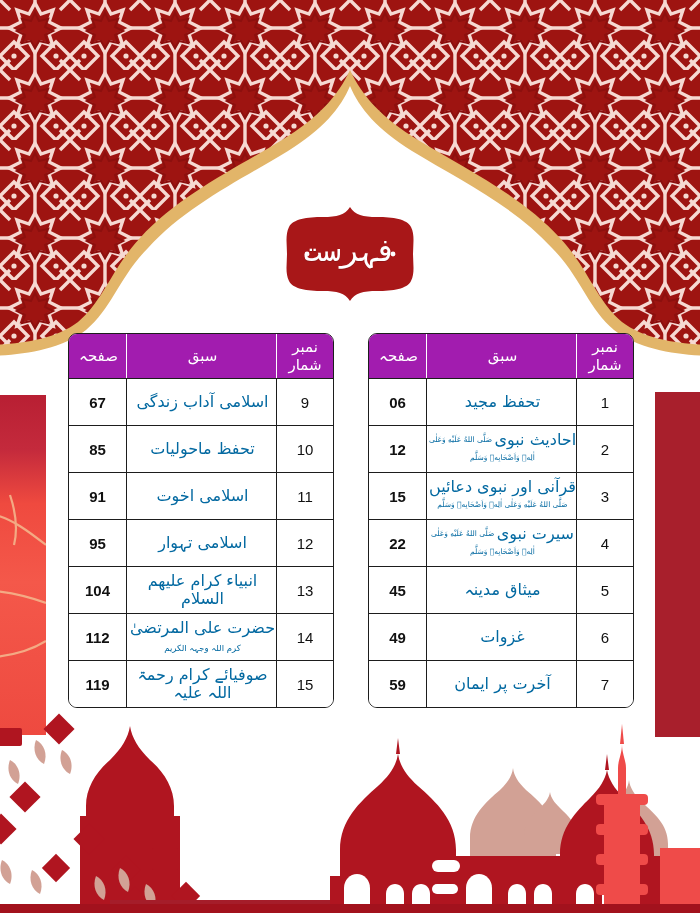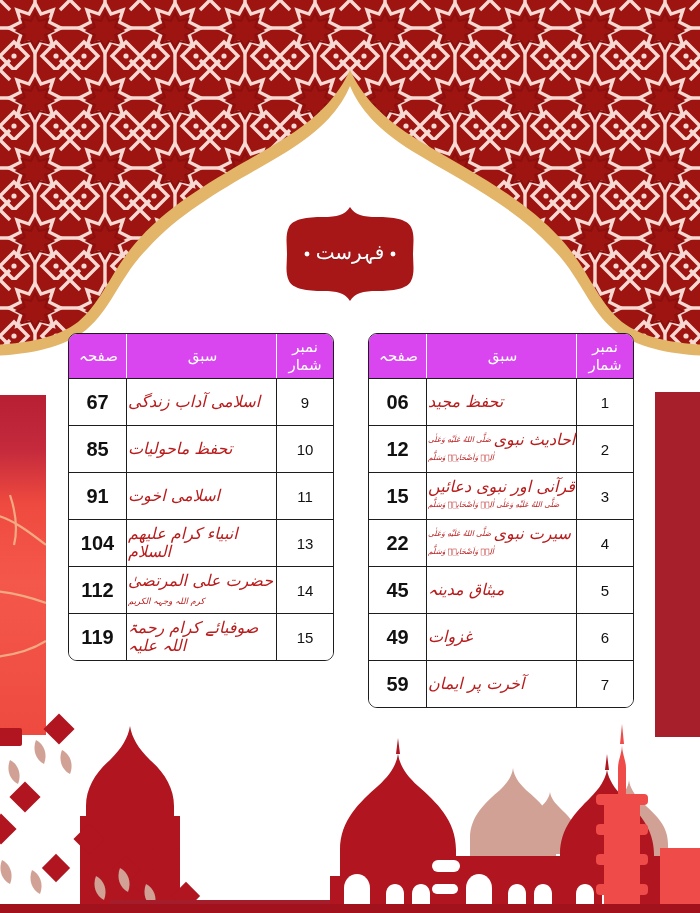--- a/index.html
+++ b/index.html
@@ -32,64 +32,64 @@
 
   
   .bottom-art{position:absolute;left:0;bottom:0;width:700px;height:215px;}
 
   
   .title-badge{
     position:absolute;left:281px;top:205px;width:138px;height:98px;
   }
   .title-badge .label{
     position:absolute;inset:0;display:flex;align-items:center;justify-content:center;
-    color:#ffffff;font-size:20px;line-height:1;
-    font-family:Liberation Sans, sans-serif;
+    color:#ffffff;font-size:31px;line-height:1;
+    font-family:Liberation Mono, monospace;
     direction:rtl;padding-bottom:4px;letter-spacing:0px;
     text-shadow:0 1px 0 rgba(0,0,0,.15);
   }
 
   
   .toc{position:absolute;top:333px;}
   .toc.left{left:68px;}
   .toc.right{left:368px;}
   table.toc-table{
     width:264px;border-collapse:separate;border-spacing:0;
     background:#fff;table-layout:fixed;
     border:1.6px solid #1d1d1d;border-radius:9px;
     overflow:hidden;
   }
   table.toc-table thead th{
-    background:#d946ef;color:#fff;height:44px;padding:0;
+    background:#a21caf;color:#fff;height:44px;padding:0;
     font-weight:normal;font-size:15px;vertical-align:middle;
     border-right:1.5px solid #ffffff;
     font-family:"DejaVu Sans","Liberation Sans",sans-serif;
     direction:rtl;
   }
   table.toc-table thead th:last-child{border-right:none;}
   table.toc-table tbody td{
     border-top:1.4px solid #1d1d1d;border-right:1.4px solid #1d1d1d;
     padding:0;vertical-align:middle;background:#fff;
   }
   table.toc-table tbody td:last-child{border-right:none;}
   .col-page{width:58px;}
   .col-lesson{width:150px;}
   .col-num{width:56px;}
 
   .cell-page{
-    text-align:center;font-weight:bold;font-size:20px;color:#111;
+    text-align:center;font-weight:bold;font-size:15px;color:#111;
     height:46px;
   }
   .cell-num{
     text-align:center;font-size:15px;color:#111;height:46px;
   }
   .cell-lesson{
-    text-align:left;direction:rtl;color:#b91c1c;
+    text-align:center;direction:rtl;color:#0369a1;
     font-family:"DejaVu Sans","Liberation Sans",sans-serif;
-    font-size:16px;line-height:1.15;padding:3px 6px;height:46px;font-style:italic;
+    font-size:16px;line-height:1.15;padding:3px 6px;height:46px;
   }
   .cell-lesson .hon{font-size:7.5px;line-height:1;vertical-align:0.45em;letter-spacing:-0.2px;}
   .cell-lesson .hon-sm{font-size:8.5px;line-height:1;margin-top:31px;}
 
   
   .hdr-txt{display:inline-block;}
 </style>
 </head>
 <body>
 
@@ -321,20 +321,25 @@
             <td class="cell-page">85</td>
             <td class="cell-lesson"><span>تحفظ ماحولیات</span></td>
             <td class="cell-num">10</td>
           </tr>
           <tr>
             <td class="cell-page">91</td>
             <td class="cell-lesson"><span>اسلامی اخوت</span></td>
             <td class="cell-num">11</td>
           </tr>
           <tr>
+            <td class="cell-page">95</td>
+            <td class="cell-lesson"><span>اسلامی تہوار</span></td>
+            <td class="cell-num">12</td>
+          </tr>
+          <tr>
             <td class="cell-page">104</td>
             <td class="cell-lesson"><span>انبیاء کرام علیھم السلام</span></td>
             <td class="cell-num">13</td>
           </tr>
           <tr>
             <td class="cell-page">112</td>
             <td class="cell-lesson"><span>حضرت علی المرتضیٰ</span><span class="hon-sm"> کرم اللہ وجہہ الکریم</span></td>
             <td class="cell-num">14</td>
           </tr>
           <tr>

